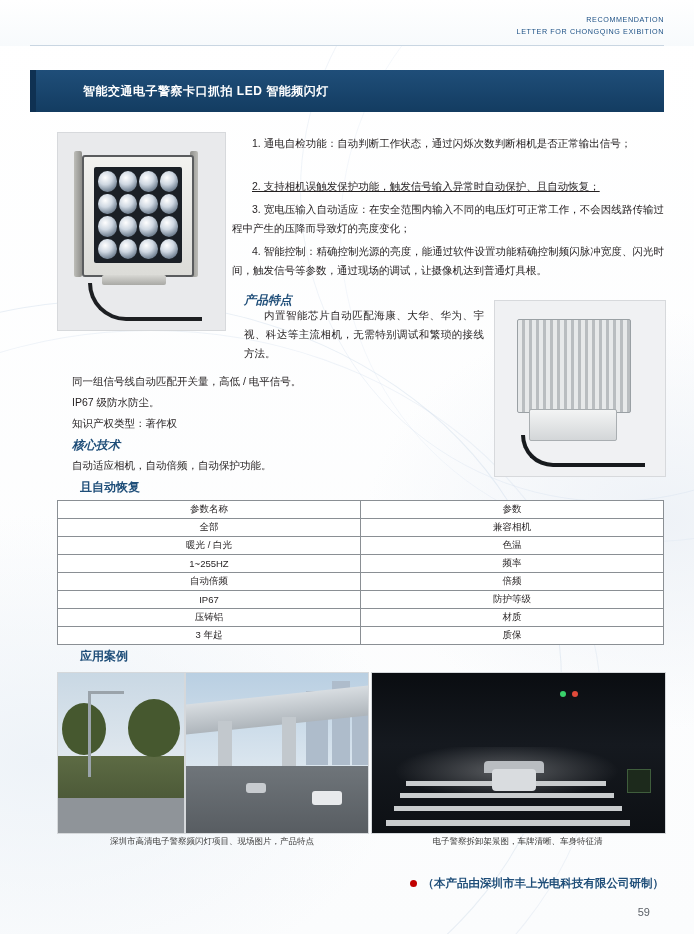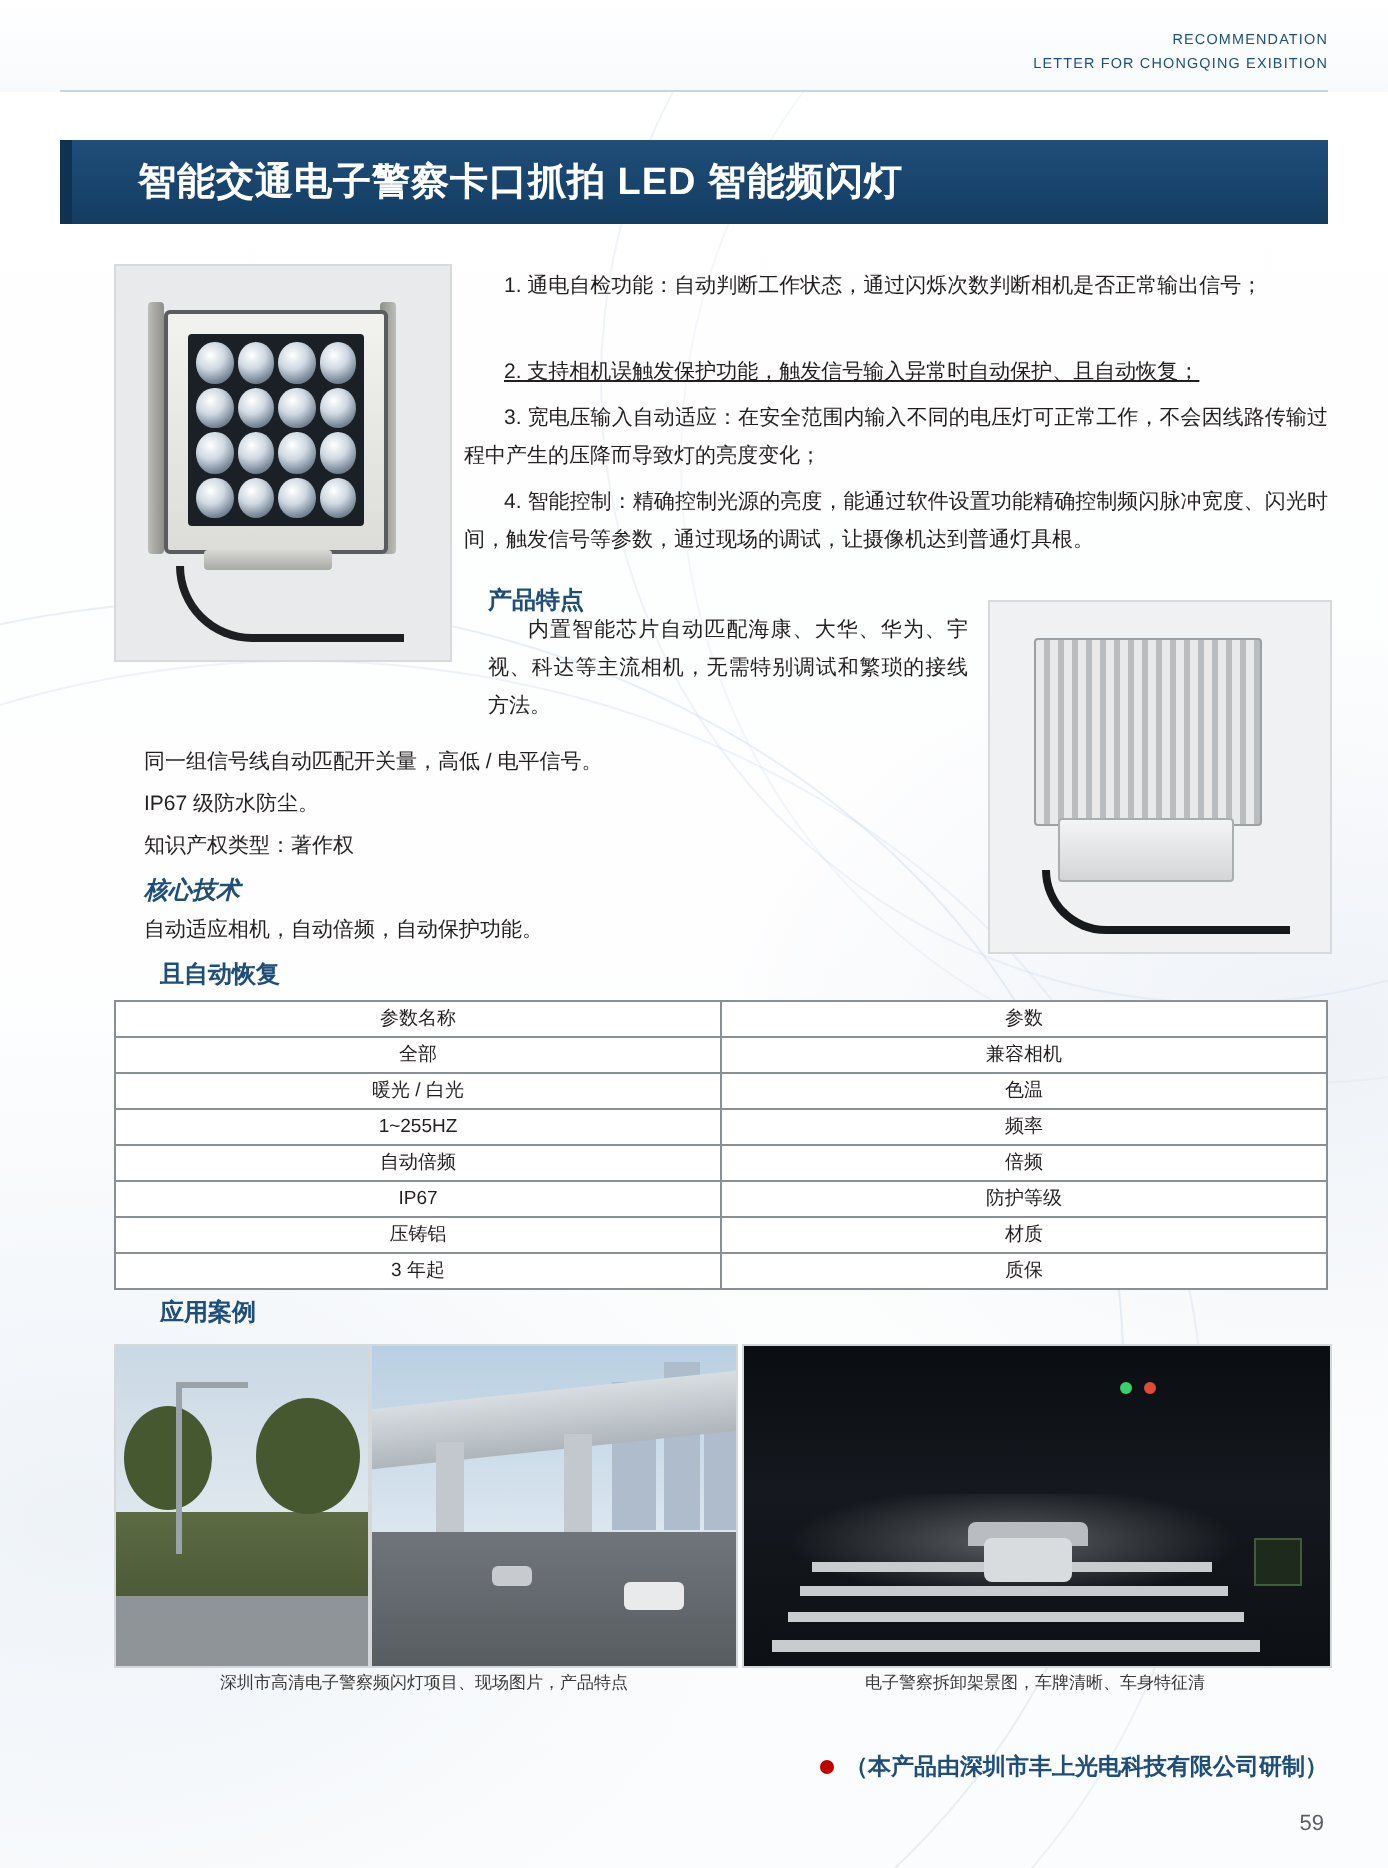--- a/index.html
+++ b/index.html
@@ -68,24 +68,24 @@
     background: linear-gradient(180deg, #1f4e79 0%, #133c61 100%);
     display: flex;
     align-items: center;
   }
   .title-bar .bar-accent {
     width: 6px; height: 42px;
     background: #0f3152;
   }
   .title-text {
     color: #ffffff;
-    font-size: 19px;
+    font-size: 12px;
     font-weight: bold;
     letter-spacing: 0.5px;
-    margin-left: 33px;
+    margin-left: 47px;
   }
 
   
   .photo-main {
     position: absolute;
     left: 57px; top: 132px;
     width: 167px; height: 197px;
     background: #e9eaec;
     border: 1px solid #d7d9dc;
     overflow: hidden;
@@ -161,21 +161,21 @@
   .p2 { top: 177px; text-indent: 20px; text-decoration: underline; }
   .p3 { top: 200px; text-indent: 20px; }
   .p4 { top: 242px; text-indent: 20px; }
 
   .sec-head {
     position: absolute;
     color: #1f4e79;
     font-size: 12px;
     font-weight: bold;
   }
-  .sec-feature { left: 244px; top: 292px; }
+  .sec-feature { left: 244px; top: 292px; font-style: italic; }
   .p5 {
     left: 244px; top: 306px; width: 240px;
     text-indent: 20px;
   }
   .p6 { left: 57px; top: 350px; width: 440px; }
   .p7 { left: 72px; top: 372px; width: 440px; }
   .p8 { left: 72px; top: 393px; width: 440px; }
   .p9 { left: 72px; top: 414px; width: 440px; }
 
   .sec-core { left: 72px; top: 437px; font-style: italic; }
@@ -300,21 +300,21 @@
   .footer-dot {
     display: inline-block;
     width: 7px; height: 7px;
     background: #c00000;
     border-radius: 50%;
     margin-right: 6px;
     vertical-align: middle;
   }
   .page-num {
     position: absolute;
-    right: 32px; top: 906px;
+    right: 44px; top: 906px;
     font-size: 11px;
     color: #5a5f66;
   }
 </style>
 </head>
 <body>
 
 <div class="bg-wash"></div>
 <div class="swoosh s1"></div>
 <div class="swoosh s2"></div>

